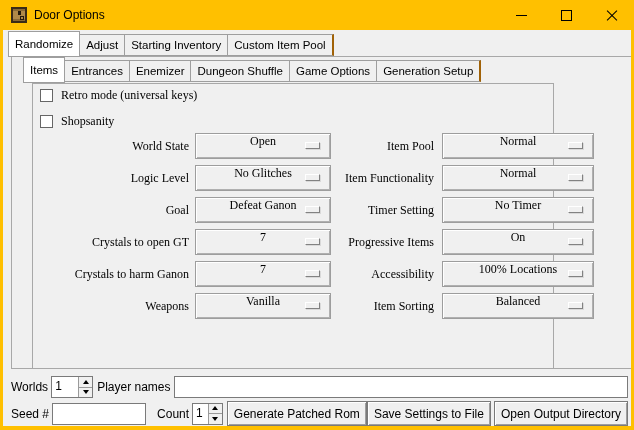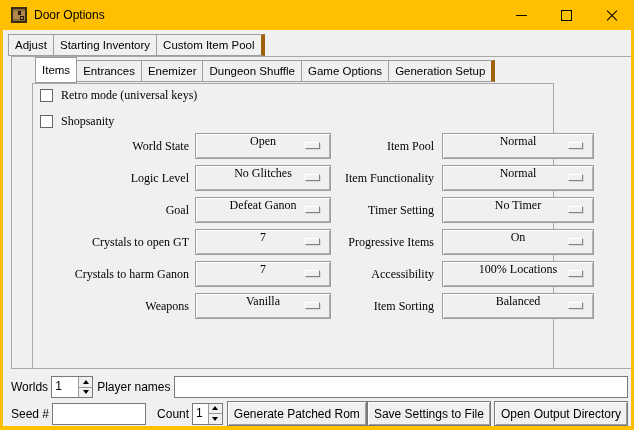--- a/index.html
+++ b/index.html
@@ -14,24 +14,24 @@
   .win-btn{width:45px;height:30px;display:flex;align-items:center;justify-content:center;cursor:default;}
   .glyph-min{width:11px;height:1px;background:#000;}
   .glyph-max{width:9px;height:9px;border:1px solid #000;background:transparent;}
   .glyph-close{position:relative;width:11px;height:11px;}
   .glyph-close::before,.glyph-close::after{content:"";position:absolute;left:-1px;top:5px;width:14px;height:1px;background:#000;}
   .glyph-close::before{transform:rotate(45deg);}
   .glyph-close::after{transform:rotate(-45deg);}
   
   .tabrow{position:absolute;display:flex;align-items:flex-end;z-index:3;}
   .tabrow-outer{left:5px;top:31px;height:26px;}
-  .tabrow-inner{left:32px;top:57px;height:26px;}
+  .tabrow-inner{left:20px;top:57px;height:26px;}
   .tab{height:22px;line-height:21px;padding:0 6px;background:#f0f0f0;border:1px solid #9e9e9e;border-right:none;
        box-sizing:border-box;margin-bottom:1px;font-size:11.5px;white-space:nowrap;cursor:default;}
-  .tab:last-child{border-right:4px solid #a16207;}
+  .tab:last-child{border-right:2px solid #a16207;}
   .tab.selected{height:26px;line-height:24px;background:#ffffff;margin-bottom:0;position:relative;z-index:4;
                 border-right:1px solid #9e9e9e;}
   .tab.selected + .tab{border-left:none;}
   
   .pane-outer{position:absolute;left:8px;top:56px;width:621px;height:313px;border:1px solid #a8a8a8;box-sizing:border-box;background:#f0f0f0;z-index:1;}
   .pane-inner{position:absolute;left:20px;top:26px;width:522px;height:286px;border:1px solid #a8a8a8;box-sizing:border-box;background:#f0f0f0;z-index:2;font-family:Liberation Serif, serif;}
   
   .checkrow{position:absolute;left:7px;display:flex;align-items:center;gap:8px;height:14px;}
   .checkbox{width:13px;height:13px;background:#fff;border:1px solid #666;box-sizing:border-box;flex:0 0 auto;}
   .checklabel{font-size:12px;}
@@ -89,20 +89,21 @@
       <div class="win-btn">
           <span class="glyph-max"></span>
         </div>
       <div class="win-btn">
           <span class="glyph-close"></span>
         </div>
     </div>
   </div>
 
   <div class="tabrow tabrow-outer">
+    <div class="tab selected">Randomize</div>
     <div class="tab">Adjust</div>
     <div class="tab">Starting Inventory</div>
     <div class="tab">Custom Item Pool</div>
   </div>
 
   <div class="tabrow tabrow-inner">
     <div class="tab selected">Items</div>
     <div class="tab">Entrances</div>
     <div class="tab">Enemizer</div>
     <div class="tab">Dungeon Shuffle</div>

